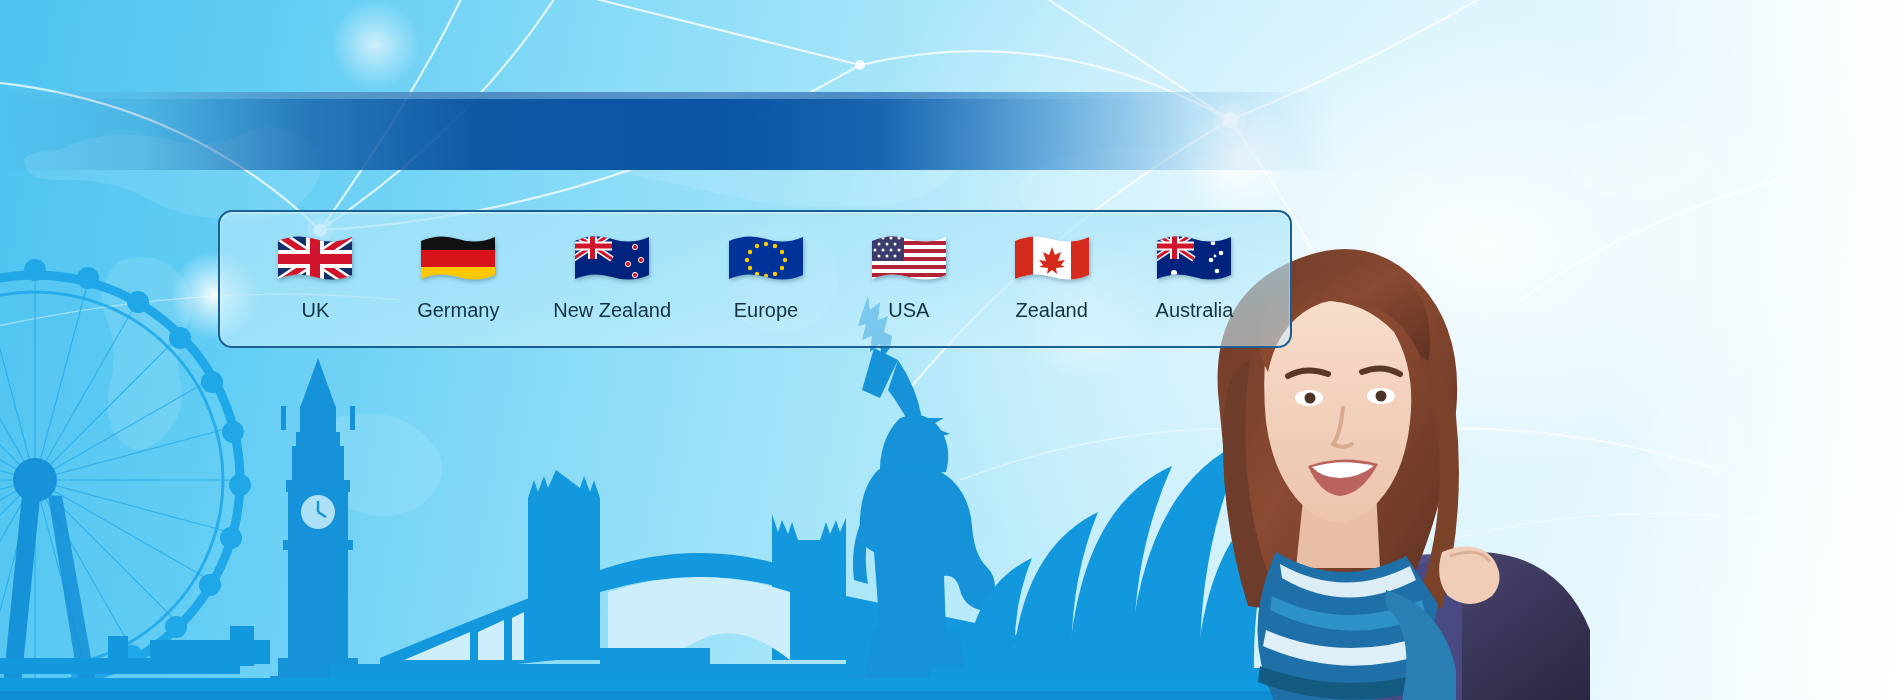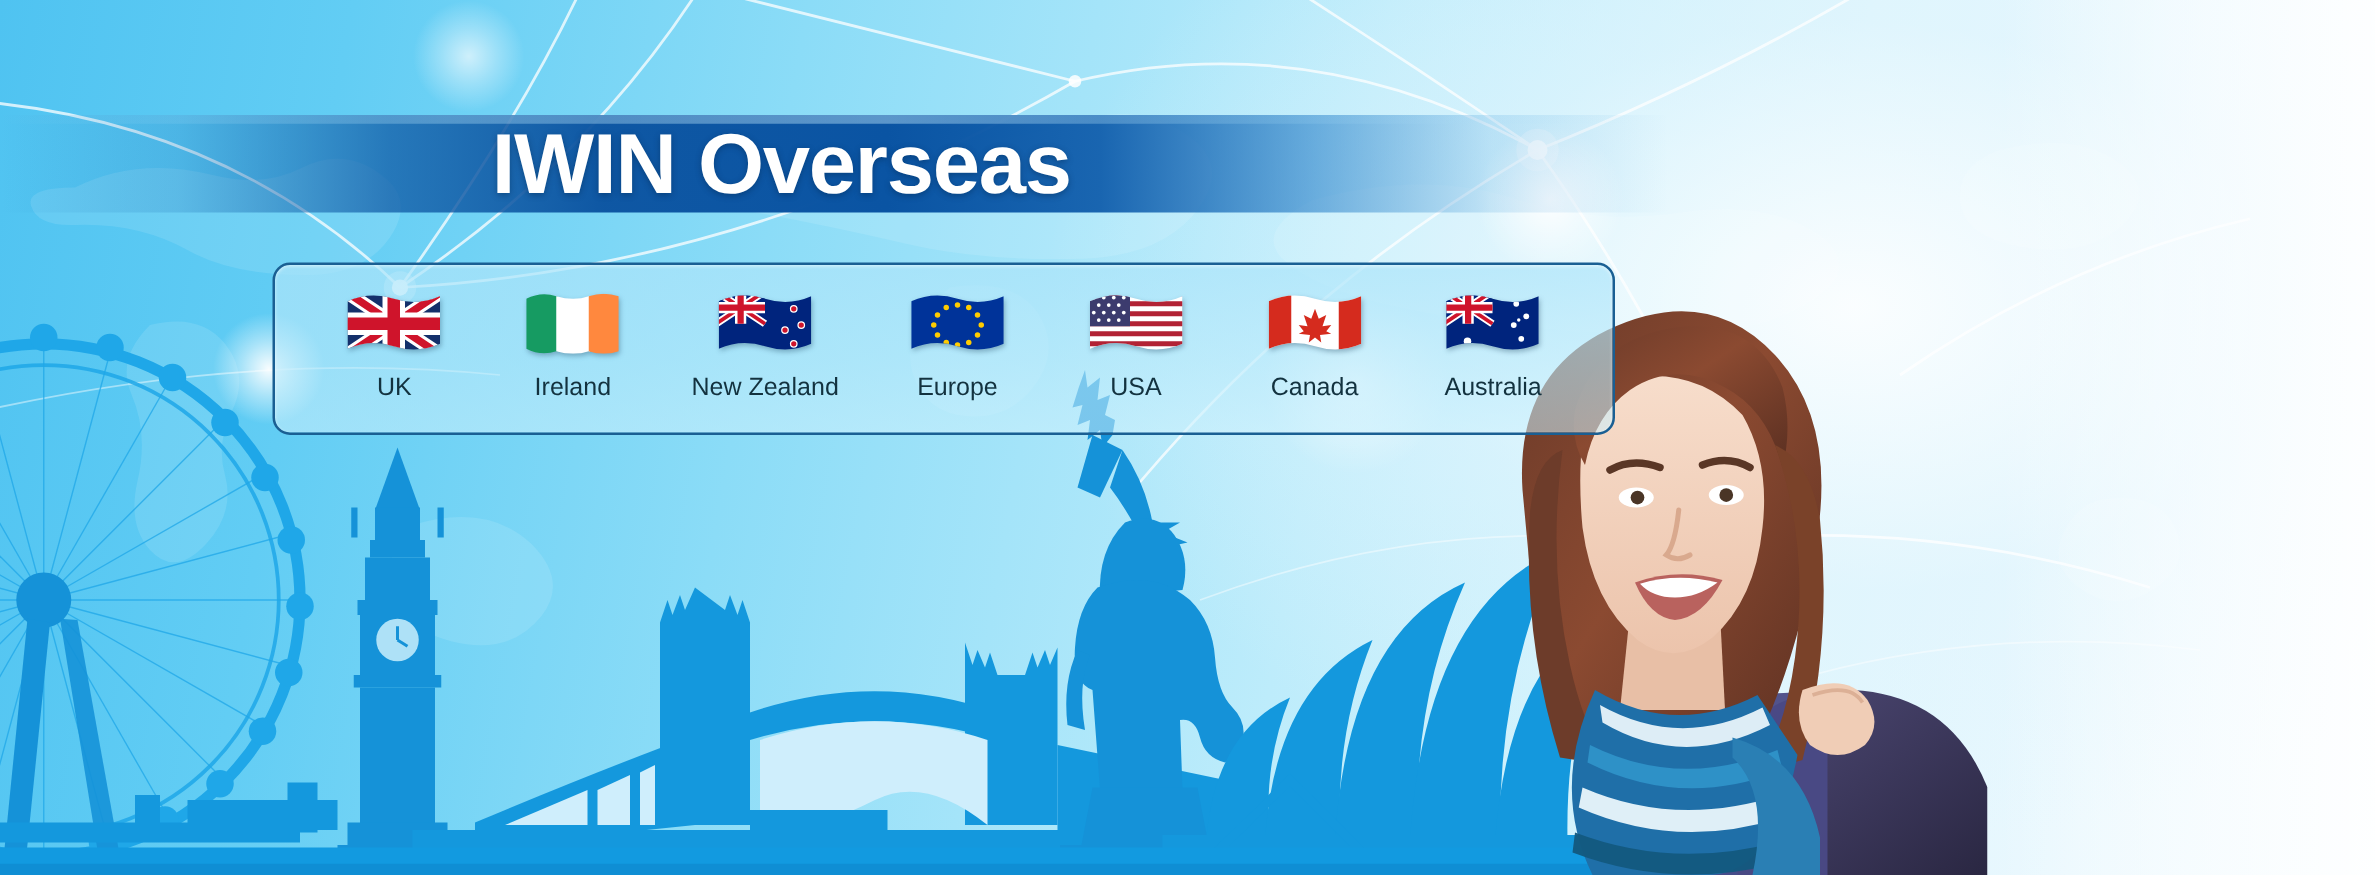--- a/index.html
+++ b/index.html
@@ -343,21 +343,20 @@
       </g>
 
       <path d="M352 392 Q 388 378 404 400 Q 416 420 402 436 Q 380 452 358 436 Q 344 418 352 392 Z" fill="#f0cdb6"></path>
       <path d="M360 396 Q 390 386 400 402" stroke="#dcb096" stroke-width="3" fill="none"></path>
     </svg>
   </div>
 
   <div class="rightfade"></div>
 
   <div class="titlebar"></div>
-  <div class="title">IWIN Overseas</div>
 
   <div class="flagbox">
 
     <div class="flagitem">
       <span class="flagwrap">
         <svg width="78" height="52" viewBox="0 0 78 52">
           <defs>
               <clipPath id="cUK">
                 <path d="M2 8 Q20 0 39 6 Q58 12 76 4 L76 42 Q58 50 39 44 Q20 38 2 46 Z"></path>
               </clipPath>
@@ -367,38 +366,38 @@
             <path d="M0 0 L78 52 M78 0 L0 52" stroke="#fff" stroke-width="11"></path>
             <path d="M0 0 L78 52 M78 0 L0 52" stroke="#cf142b" stroke-width="6"></path>
             <path d="M39 0 V52 M0 26 H78" stroke="#fff" stroke-width="18"></path>
             <path d="M39 0 V52 M0 26 H78" stroke="#cf142b" stroke-width="10"></path>
           </g>
         </svg>
       </span>
       <span class="flaglabel">UK</span>
     </div>
 
-
     <div class="flagitem">
       <span class="flagwrap">
         <svg width="78" height="52" viewBox="0 0 78 52">
           <defs>
-              <clipPath id="cIE">
-                <path d="M2 6 Q14 0 26 4 L26 48 Q14 52 2 46 Z M26 4 Q40 8 52 4 L52 48 Q40 52 26 48 Z M52 4 Q64 0 76 4 L76 48 Q64 52 52 48 Z"></path>
-              </clipPath>
-            </defs>
-          <g clip-path="url(#cIE)">
-            <rect width="27" height="52" fill="#169b62"></rect>
-            <rect x="26" width="27" height="52" fill="#ffffff"></rect>
-            <rect x="52" width="27" height="52" fill="#ff883e"></rect>
-          </g>
-        </svg>
-      </span>
-      <span class="flaglabel">Ireland</span>
-    </div>
+              <clipPath id="cDE">
+                <path d="M2 8 Q20 0 39 6 Q58 12 76 4 L76 42 Q58 50 39 44 Q20 38 2 46 Z"></path>
+              </clipPath>
+            </defs>
+          <g clip-path="url(#cDE)">
+            <rect width="78" height="18" fill="#111111"></rect>
+            <rect y="17" width="78" height="18" fill="#d7141a"></rect>
+            <rect y="34" width="78" height="18" fill="#ffc800"></rect>
+          </g>
+        </svg>
+      </span>
+      <span class="flaglabel">Germany</span>
+    </div>
+
 
     <div class="flagitem wide">
       <span class="flagwrap">
         <svg width="78" height="52" viewBox="0 0 78 52">
           <defs>
               <clipPath id="cNZ">
                 <path d="M2 8 Q20 0 39 6 Q58 12 76 4 L76 42 Q58 50 39 44 Q20 38 2 46 Z"></path>
               </clipPath>
             </defs>
           <g clip-path="url(#cNZ)">
@@ -503,21 +502,21 @@
               </clipPath>
             </defs>
           <g clip-path="url(#cCA)">
             <rect width="78" height="52" fill="#ffffff"></rect>
             <rect width="20" height="52" fill="#d52b1e"></rect>
             <rect x="58" width="20" height="52" fill="#d52b1e"></rect>
             <path d="M39 14 L42 22 L48 19 L45 28 L52 27 L48 32 L52 34 L43 35 L44 41 L39 37 L34 41 L35 35 L26 34 L30 32 L26 27 L33 28 L30 19 L36 22 Z" fill="#d52b1e"></path>
           </g>
         </svg>
       </span>
-      <span class="flaglabel">Canada</span>
+      <span class="flaglabel">Zealand</span>
     </div>
 
     <div class="flagitem">
       <span class="flagwrap">
         <svg width="78" height="52" viewBox="0 0 78 52">
           <defs>
               <clipPath id="cAU">
                 <path d="M2 8 Q20 0 39 6 Q58 12 76 4 L76 42 Q58 50 39 44 Q20 38 2 46 Z"></path>
               </clipPath>
             </defs>

